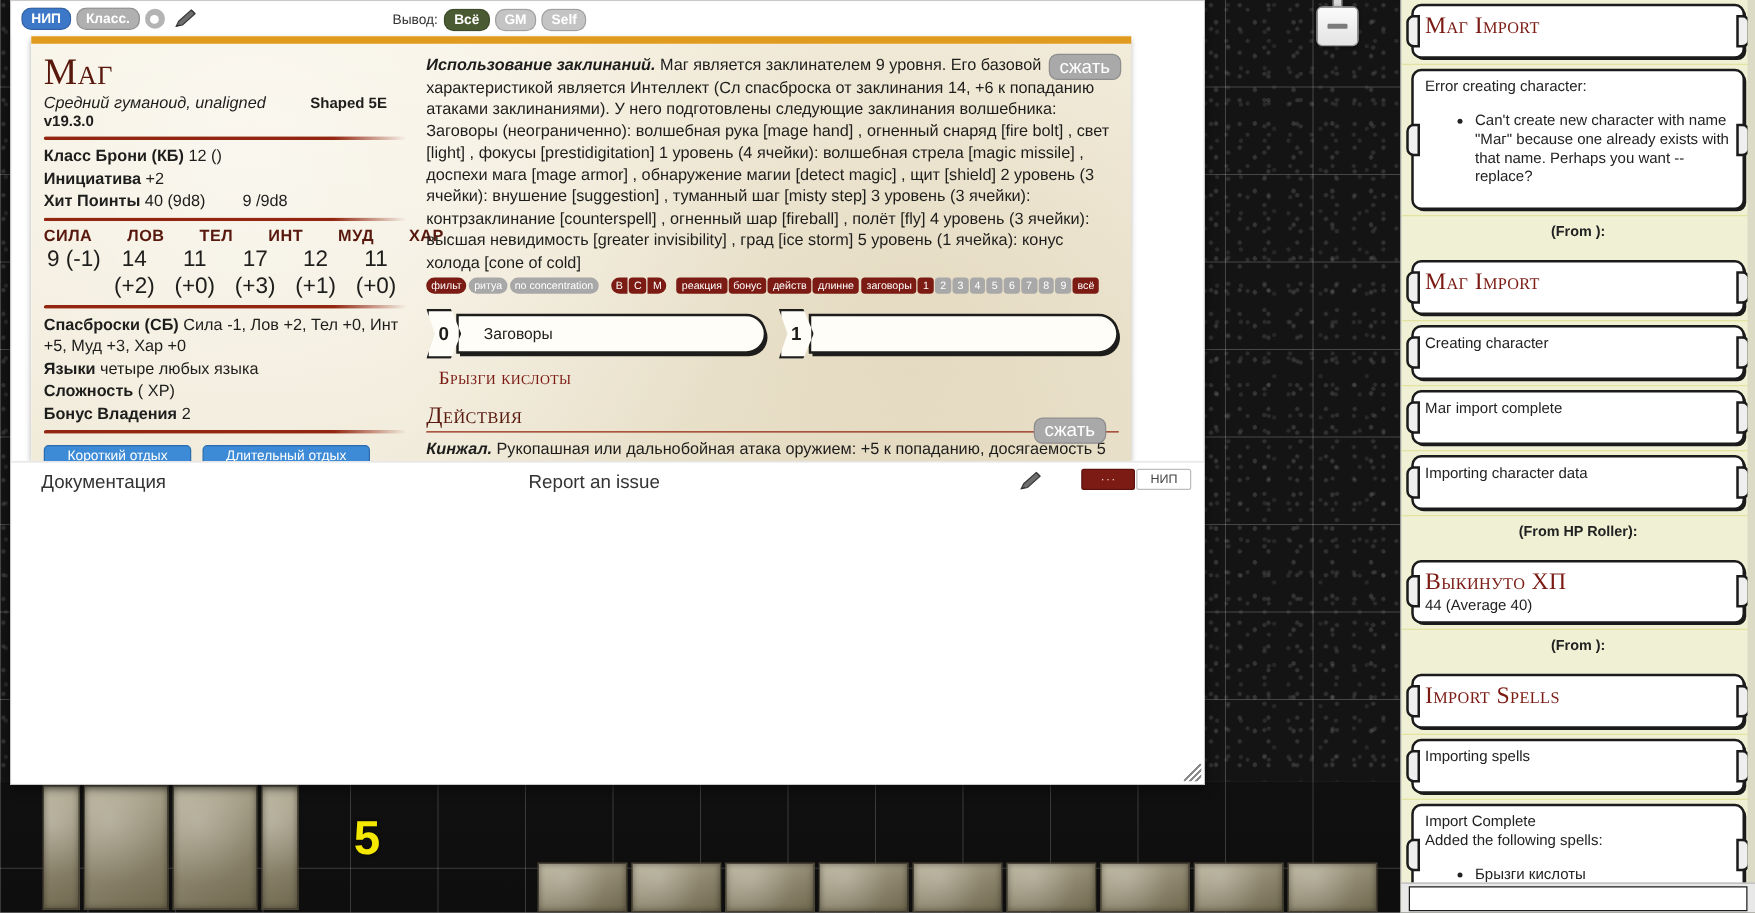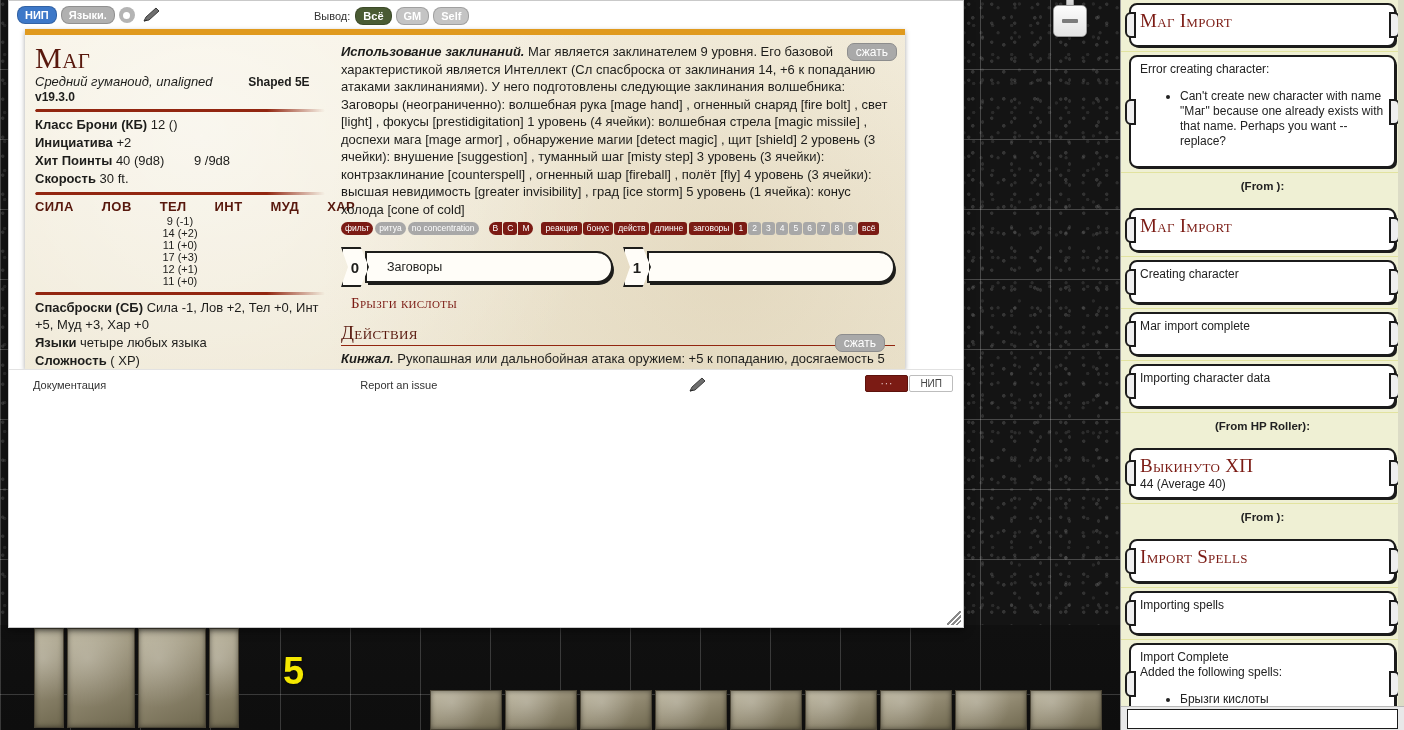--- a/index.html
+++ b/index.html
@@ -127,33 +127,33 @@
     height:3px; background:#922610; margin:5px 0 4px 0;
     border-radius:2px;
     -webkit-mask-image:linear-gradient(90deg,#000 0%,#000 80%,transparent 100%);
             mask-image:linear-gradient(90deg,#000 0%,#000 80%,transparent 100%);
   }
   .sb-line { margin:1px 0; line-height:17px; }
   .sb-line b { font-weight:bold; }
   .abil-head, .abil-vals { display:flex; }
   .abil-head div, .abil-vals div { flex:1; text-align:center; }
   .abil-head { font-weight:bold; color:#58180d; font-size:13px; margin:3px 0 1px; letter-spacing:.4px;gap:28px;}
-  .abil-vals { color:#1d1d1b; font-size:11px;flex-direction:column; }
+  .abil-vals { color:#1d1d1b; font-size:18px; }
   .rest-row { margin-top:9px; }
   .rest-btn {
     display:inline-block; background:#3d8ad6; color:#fff; font-size:11px;
     border-radius:4px; padding:2px 18px; margin-right:5px; border:1px solid #2a6cae;
   }
 
   
   .sb-para { line-height:17.5px; text-align:left; margin:0; font-size:13px; }
   .sb-para i { font-style:italic; font-weight:bold; }
   .collapse-btn {
     position:absolute; right:10px; top:8px;
-    background:#a9a9a9; color:#fff; font-size:12px;
+    background:#a9a9a9; color:#fff; font-size:15px;
     border-radius:7px; padding:1px 8px; border:1px solid #8d8d8d;
   }
   .filters { display:flex; gap:2px; margin-top:4px; align-items:center; flex-wrap:nowrap; }
   .fbtn {
     font-size:8.5px; color:#fff; background:#7b1b14; padding:1px 4px;
     border-radius:3px; line-height:11px; white-space:nowrap;
   }
   .fbtn.off { background:#a8a8a8; }
   .fbtn.rnd { border-radius:8px; }
   .fgroup { display:flex; gap:1px; }
@@ -184,21 +184,21 @@
     margin:10px 0 4px 0; padding-bottom:1px; letter-spacing:.4px;
   }
 
   
   #sheet-footer {
     position:absolute; left:0; bottom:0; width:100%; height:258px;
     background:#fff; border-top:1px solid #e2e2e2;
   }
   #footer-links {
     position:absolute; left:0; top:0; width:100%; height:30px;
-    display:flex; align-items:center; font-size:11px; color:#333;
+    display:flex; align-items:center; font-size:15px; color:#333;gap:36px;
   }
   #footer-links .doc { margin-left:24px; }
   #footer-links .rep { margin-left:254px; }
   #footer-links .pencil2 { margin-left:250px; }
   #footer-btns { position:absolute; right:10px; top:5px; display:flex; }
   .dark-btn {
     background:#7b1b14; color:#e9c9c9; font-size:10px;
     padding:2px 14px; border:1px solid #5d120c; border-radius:2px;
     letter-spacing:1px;
   }
@@ -282,21 +282,21 @@
   <div id="zoom-slider-stem"></div>
   <div id="zoom-out-btn">
     <div class="minus"></div>
   </div>
 </div>
 
 <div id="sheet-window">
 
   <div id="sheet-toolbar">
     <span class="pill blue">НИП</span>
-    <span class="pill gray">Языки.</span>
+    <span class="pill gray">Класс.</span>
     <span class="gear"></span>
     <span class="pencil">
       <svg width="22" height="18" viewBox="0 0 22 18">
         <path d="M3 15 L5 11 L15 2 L18 5 L8 14 Z" fill="#6e6e6e" stroke="#3b3b3b" stroke-width="1"></path>
         <path d="M15 2 L18 5" stroke="#3b3b3b" stroke-width="1"></path>
         <path d="M3 15 L6 14" stroke="#2b2b2b" stroke-width="1"></path>
       </svg>
     </span>
 
     <div id="tb-center">
@@ -323,24 +323,20 @@
         <span>12 ()</span>
       </div>
       <div class="sb-line">
         <b>Инициатива</b>
         <span>+2</span>
       </div>
       <div class="sb-line">
         <b>Хит Поинты</b>
         <span>40 (9d8)</span>
         <span style="margin-left:26px;">9 /9d8</span>
-      </div>
-      <div class="sb-line">
-        <b>Скорость</b>
-        <span>30 ft.</span>
       </div>
 
       <div class="rule"></div>
 
       <div class="abil-head">
         <div>СИЛА</div>
         <div>ЛОВ</div>
         <div>ТЕЛ</div>
         <div>ИНТ</div>
         <div>МУД</div>

